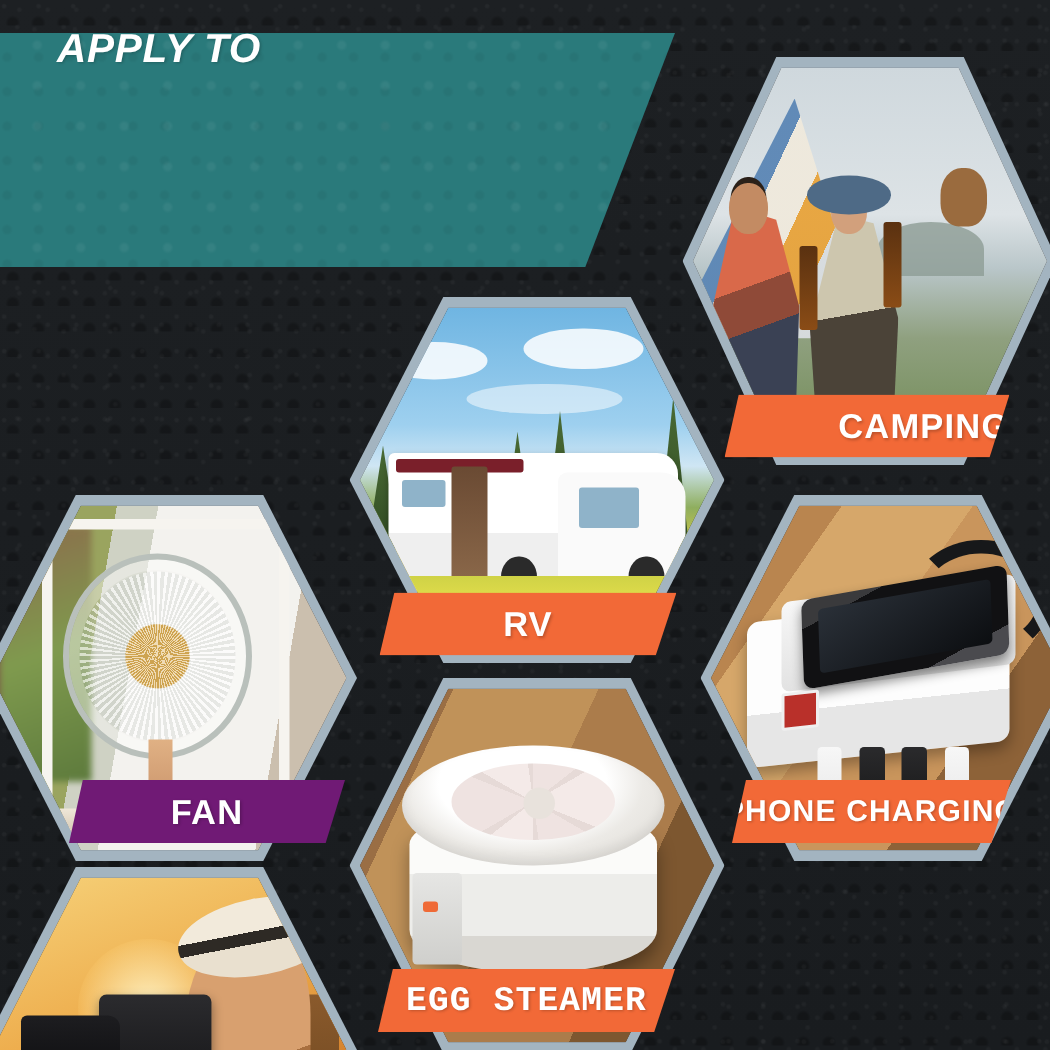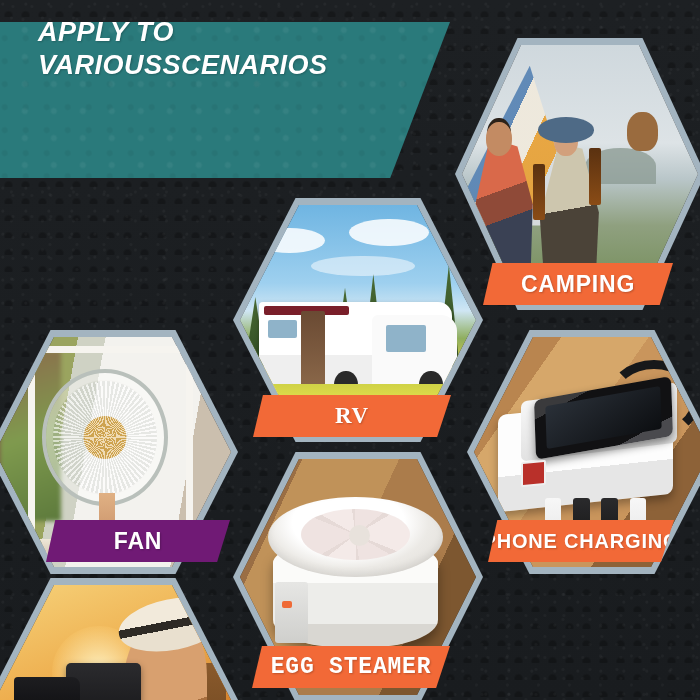--- a/index.html
+++ b/index.html
@@ -80,28 +80,28 @@
   }
 
   
   #hex-camping{left:455px;top:38px;width:250px;height:272px;}
   #hex-rv{left:233px;top:198px;width:250px;height:244px;}
   #hex-fan{left:-12px;top:330px;width:250px;height:244px;}
   #hex-phone{left:467px;top:330px;width:250px;height:244px;}
   #hex-egg{left:233px;top:452px;width:250px;height:250px;}
   #hex-photo{left:-12px;top:578px;width:250px;height:244px;}
 
-  #bar-camping{left:483px;top:263px;width:190px;}
+  #bar-camping{left:483px;top:263px;width:190px;justify-content:flex-end;}
   #bar-rv{left:253px;top:395px;width:198px;}
   #bar-fan{left:46px;top:520px;width:184px;}
   #bar-phone{left:488px;top:520px;width:186px;}
   #bar-egg{left:252px;top:646px;width:198px;}
 
   #bar-camping span{font-size:23px;}
-  #bar-rv span{font-size:23px;font-family:Liberation Serif, serif;}
+  #bar-rv span{font-size:23px;}
   #bar-fan span{font-size:23px;}
   #bar-phone span{font-size:20px;}
   #bar-egg span{font-size:23px;}
 
   
   
   .sc-camp{background:linear-gradient(#cfd8dd 0%,#dde3e6 38%,#b9c6c9 52%,#8fa07f 70%,#6f8a52 100%);}
   .camp-tent{position:absolute;left:-6%;top:8%;width:56%;height:62%;
     background:linear-gradient(115deg,#f2b842 0 18%,#e9e7e2 18% 30%,#5b86b5 30% 44%,#efe9dc 44% 58%,#e8a33a 58% 72%,#d9dde0 72% 100%);
     -webkit-clip-path:polygon(62% 0,100% 100%,0 100%);clip-path:polygon(62% 0,100% 100%,0 100%);opacity:.95;}
@@ -208,21 +208,20 @@
     background:linear-gradient(#1d1d20,#09090b);border-radius:4px 8px 8px 4px;}
 </style>
 </head>
 <body style="background: rgb(28, 31, 34);">
 
 <div id="bg-texture"></div>
 
 <div id="header-banner" style="background: rgb(42, 122, 123);"></div>
 <div id="banner-text">
   <div class="hl-sub">APPLY TO</div>
-  <div class="hl-sub">VARIOUSSCENARIOS</div>
 </div>
 
 <div class="hex hex-border" id="hex-camping" style="background: rgb(163, 180, 192);">
   <div class="hex-inner">
     <div class="photo sc-camp">
       <div class="camp-tent"></div>
       <div class="camp-hill"></div>
       <div class="p1"></div>
       <div class="p1h"></div>
       <div class="p2"></div>

